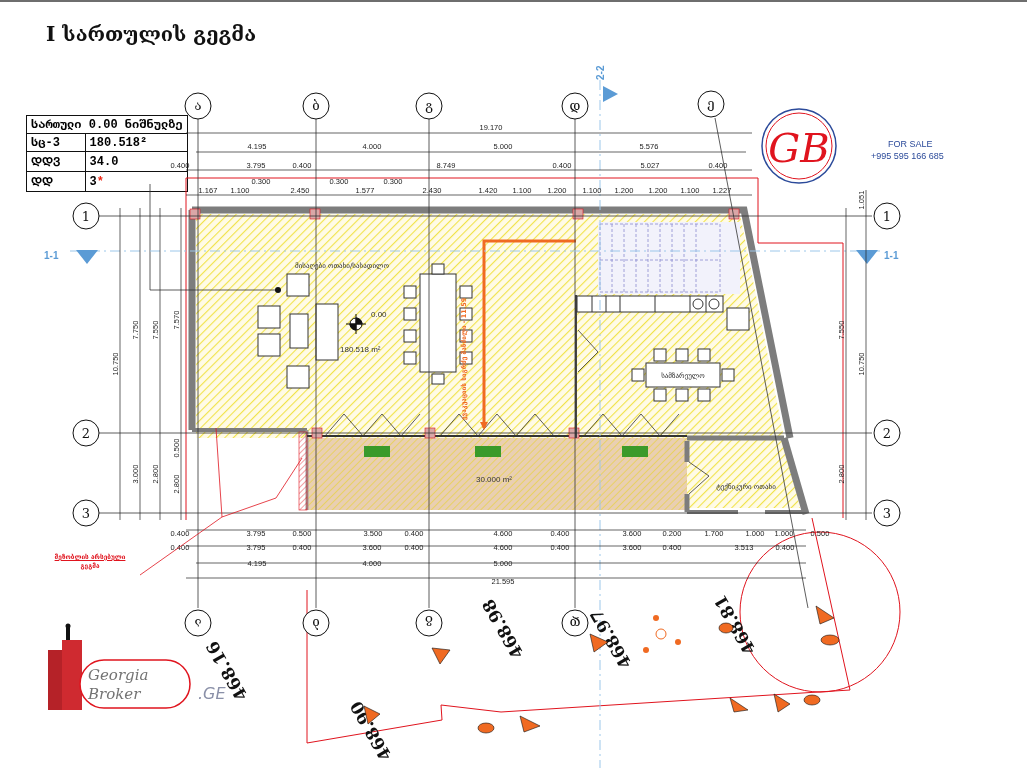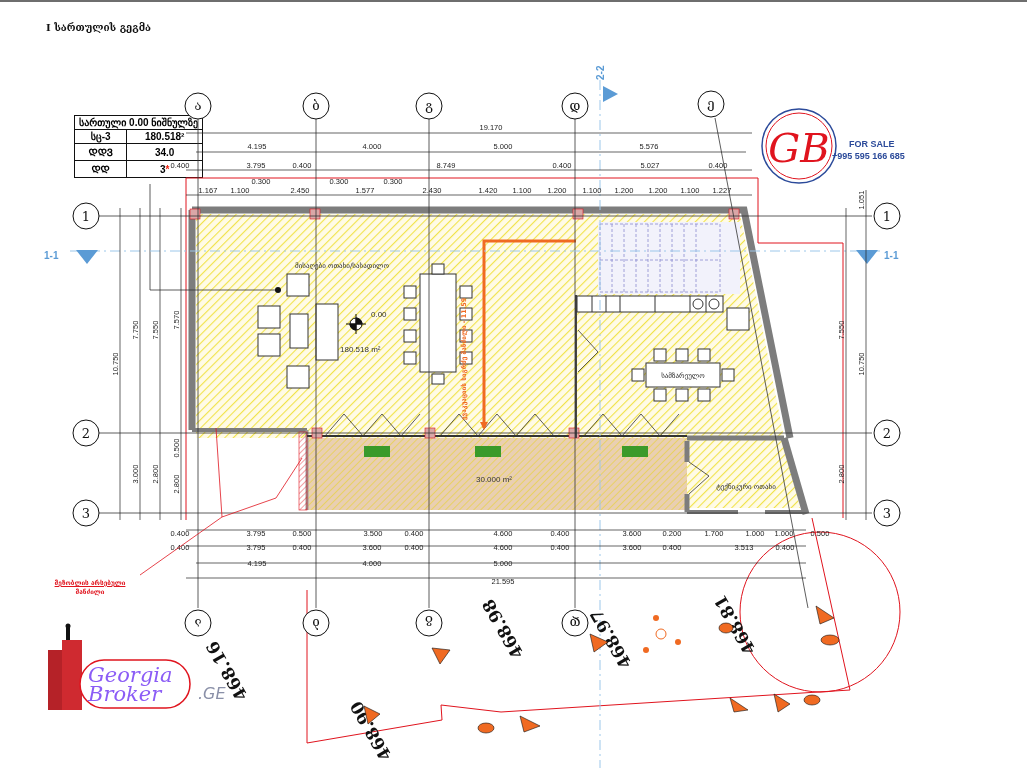--- a/index.html
+++ b/index.html
@@ -1,34 +1,34 @@
 <!DOCTYPE html>
 <html><head>
 <meta charset="utf-8">
 <style>
   html, body { margin: 0; padding: 0; background: #ffffff; }
   body { width: 1027px; height: 768px; position: relative; overflow: hidden; font-family: "DejaVu Sans", sans-serif; }
   .topbar { position: absolute; left: 0; top: 0; width: 1027px; height: 2px; background: #6e6e6e; }
-  .title { position: absolute; left: 46px; top: 22px; font-family: "DejaVu Serif", serif; font-size: 10px; font-weight: bold; color: #111; }
+  .title { position: absolute; left: 46px; top: 22px; font-family: "DejaVu Serif", serif; font-size: 20px; font-weight: bold; color: #111; }
   svg.plan { position: absolute; left: 0; top: 0; }
   .dim { font-family: "Liberation Sans", sans-serif; font-size: 7.5px; fill: #222; }
   .axis-lbl { font-family: "DejaVu Serif", serif; font-size: 13px; fill: #111; }
   .room-lbl { font-family: "DejaVu Sans", sans-serif; font-size: 7px; fill: #222; }
   .area-lbl { font-family: "Liberation Sans", sans-serif; font-size: 8px; fill: #333; }
   .sec-lbl { font-family: "Liberation Sans", sans-serif; font-size: 10px; font-weight: bold; fill: #5b9bd5; }
   .elev { font-family: "DejaVu Serif", serif; font-size: 17px; font-weight: bold; fill: #111; }
-  .info-table { position: absolute; left: 26px; top: 115px; border-collapse: collapse; font-family: Liberation Sans, sans-serif; font-size: 10px; font-weight: bold; margin-left: 48px; }
-  .info-table td { border: 1px solid #111; padding: 1px 4px; height: 9px; text-align: center; }
+  .info-table { position: absolute; left: 26px; top: 115px; border-collapse: collapse; font-family: Liberation Mono, monospace; font-size: 12px; font-weight: bold; }
+  .info-table td { border: 1px solid #111; padding: 1px 4px; height: 9px; }
   .info-table .hdr { text-align: left; }
   .red-star { color: #e21; }
-  .sale { position: absolute; left: 832px; top: 138px; font-family: "Liberation Sans", sans-serif; color: #2b4a9a; font-weight: bold; font-size: 9px; line-height: 12px; text-align: left; }
+  .sale { position: absolute; left: 871px; top: 138px; font-family: "Liberation Sans", sans-serif; color: #2b4a9a; font-weight: normal; font-size: 9px; line-height: 12px; text-align: left; }
   .sale .l1 { padding-left: 17px; }
-  .gb-text { position: absolute; left: 88px; top: 666px; font-family: "DejaVu Serif", serif; font-style: italic; color: #8b5cf6; font-size: 21px; line-height: 19px; }
+  .gb-text { position: absolute; left: 88px; top: 666px; font-family: "DejaVu Serif", serif; font-style: italic; color: #737373; font-size: 15px; line-height: 19px; }
   .gb-ge { position: absolute; left: 198px; top: 684px; font-family: "DejaVu Sans", sans-serif; font-style: italic; color: #8a90a8; font-size: 16px; }
-  .note-red { position: absolute; left: 30px; top: 579px; width: 120px; text-align: center; font-family: "DejaVu Sans", sans-serif; font-size: 6.5px; font-weight: bold; color: #e0141e; line-height: 9px; }
+  .note-red { position: absolute; left: 30px; top: 553px; width: 120px; text-align: center; font-family: "DejaVu Sans", sans-serif; font-size: 6.5px; font-weight: bold; color: #e0141e; line-height: 9px; }
   .note-red .u { text-decoration: underline; }
 </style>
 </head>
 <body>
 
 <div class="topbar"></div>
 <div class="title">I სართულის გეგმა</div>
 
 <table class="info-table">
   <tbody>
@@ -395,14 +395,14 @@
 </div>
 
 <div class="gb-text">
   <div>Georgia</div>
   <div>Broker</div>
 </div>
 <div class="gb-ge">.GE</div>
 
 <div class="note-red">
   <div class="u">მეზობლის არსებული</div>
-  <div>მანძილი</div>
+  <div>გეგმა</div>
 </div>
 
 </body></html>

